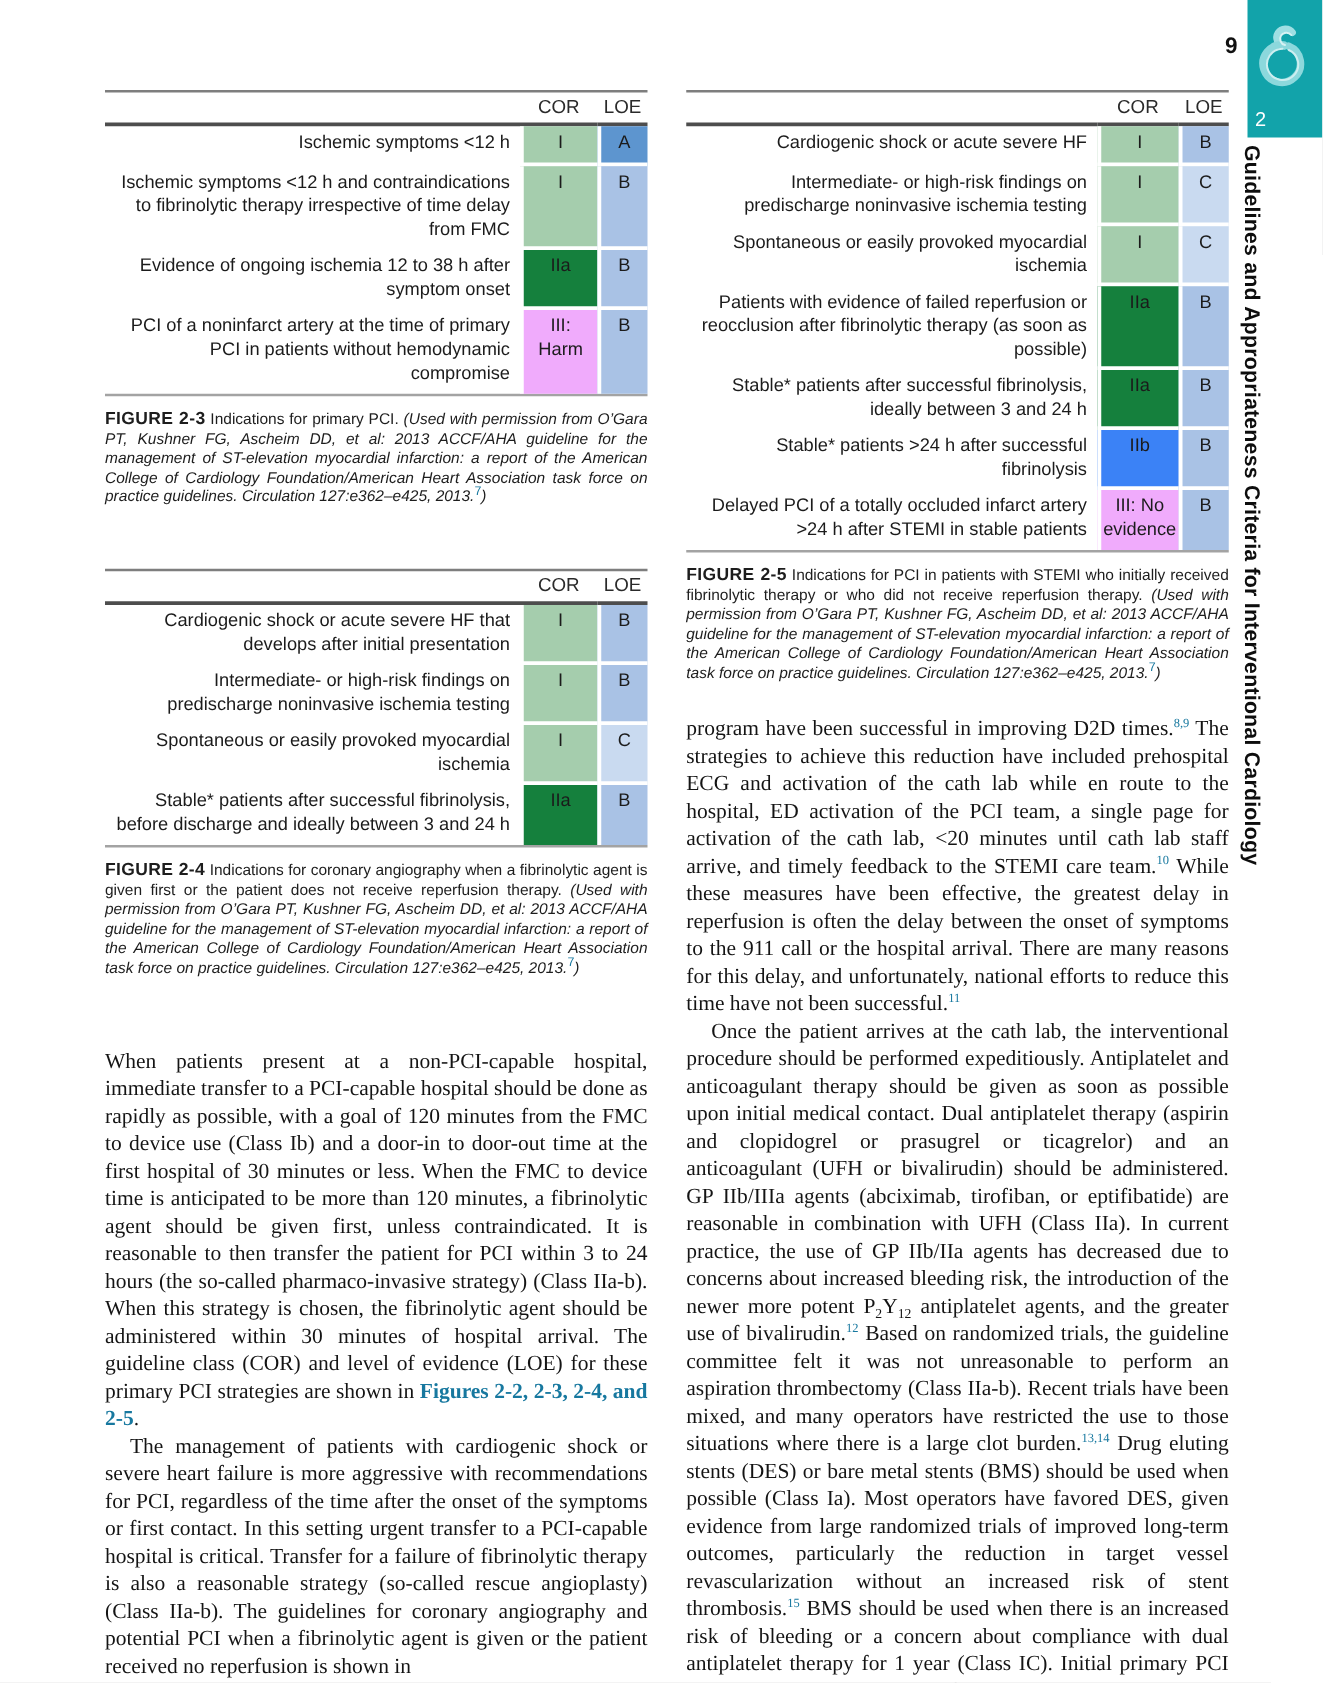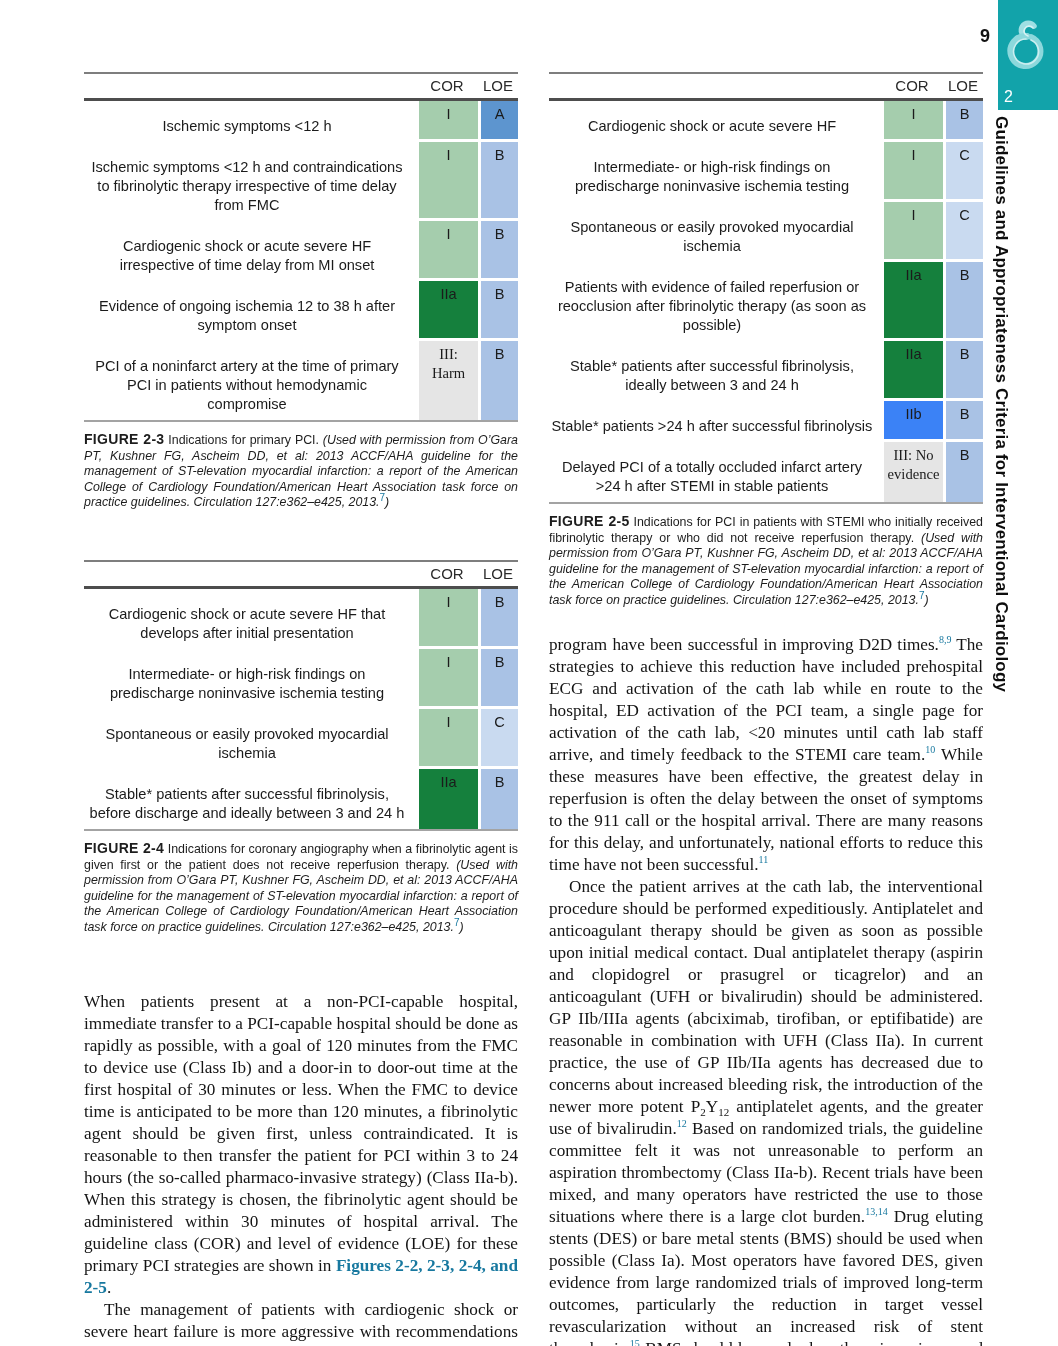--- a/index.html
+++ b/index.html
@@ -43,27 +43,27 @@
     border-top:2px solid #7e7e7e;border-bottom:2px solid #a3a3a3;
   }
   table.gtable th{
     font-weight:normal;font-size:15px;color:#2a2a2a;text-align:center;
     padding:2px 0 3px;border-bottom:3px solid #4d4d4d;
   }
   table.gtable th.desc-h{width:auto;}
   table.gtable col.c-cor{width:62px;}
   table.gtable col.c-loe{width:40px;}
   table.gtable td{vertical-align:top;}
-  table.gtable td.desc{padding:16px 8px 6px 2px;text-align:center;}
+  table.gtable td.desc{padding:4px 8px 6px 2px;text-align:right;}
   table.gtable td.val{text-align:center;padding:4px 2px 6px;border-left:3px solid #fff;}
   table.gtable tr:not(:last-child) td.val{border-bottom:3px solid #fff;}
   .c-i  {background:#a5cdad;}
   .c-iia{background:#15803d;}
   .c-iib{background:#3b82f6;}
-  .c-iii{background:#e5e5e5;font-family:Liberation Serif, serif;}
+  .c-iii{background:#f0abfc;}
   .l-a{background:#5d95cf;}
   .l-b{background:#a9c2e5;}
   .l-c{background:#c9daf0;}
 
   
   .caption{
     font-family:"Liberation Sans",sans-serif;font-size:12.4px;line-height:15.6px;
     color:#1d1d1d;text-align:justify;
   }
   .s-figlabel{font-weight:bold;font-size:14px;letter-spacing:0.3px;}
@@ -117,25 +117,20 @@
             <td class="desc">Ischemic symptoms &lt;12 h</td>
             <td class="val c-i">I</td>
             <td class="val l-a">A</td>
           </tr>
           <tr>
             <td class="desc">Ischemic symptoms &lt;12 h and contraindications to fibrinolytic therapy irrespective of time delay from FMC</td>
             <td class="val c-i">I</td>
             <td class="val l-b">B</td>
           </tr>
           <tr>
-            <td class="desc">Cardiogenic shock or acute severe HF irrespective of time delay from MI onset</td>
-            <td class="val c-i">I</td>
-            <td class="val l-b">B</td>
-          </tr>
-          <tr>
             <td class="desc">Evidence of ongoing ischemia 12 to 38 h after symptom onset</td>
             <td class="val c-iia">IIa</td>
             <td class="val l-b">B</td>
           </tr>
           <tr>
             <td class="desc">PCI of a noninfarct artery at the time of primary PCI in patients without hemodynamic compromise</td>
             <td class="val c-iii">III: Harm</td>
             <td class="val l-b">B</td>
           </tr>
         </tbody>

